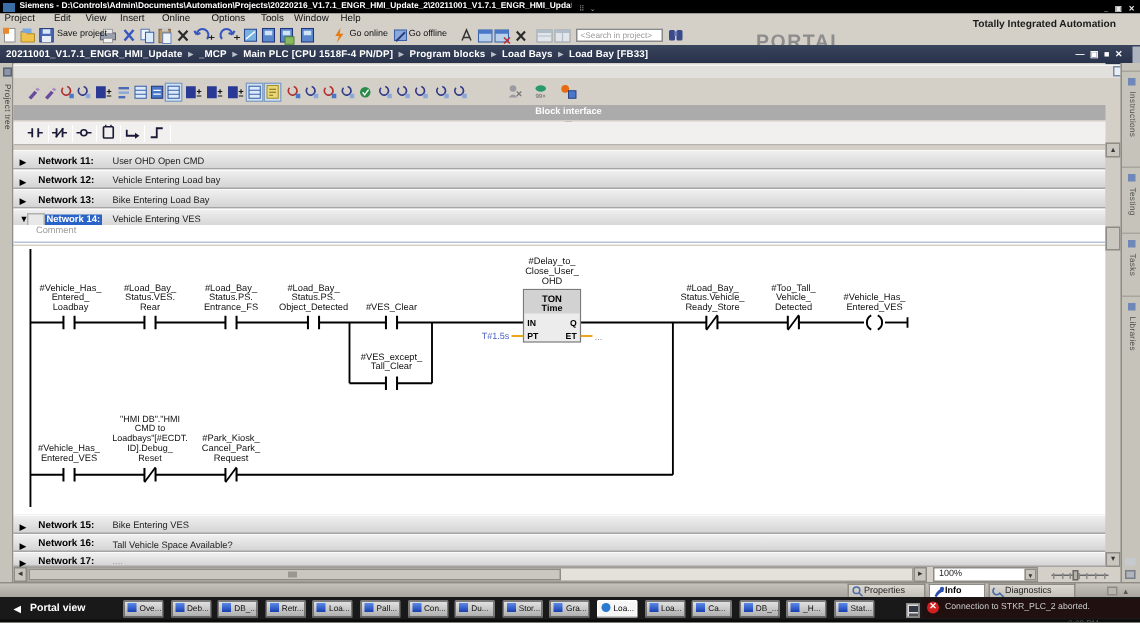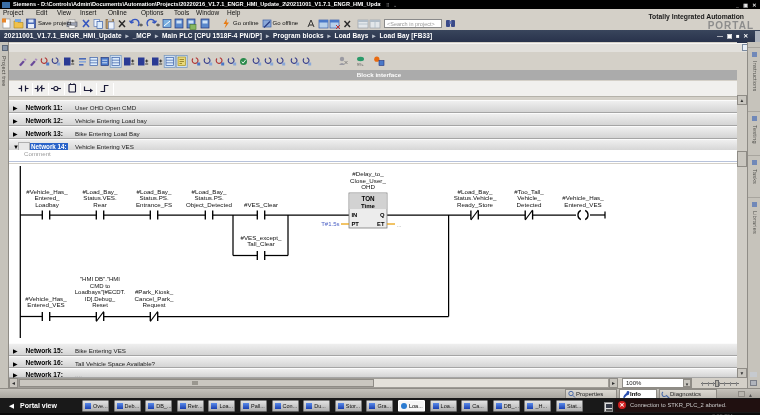--- a/index.html
+++ b/index.html
@@ -105,21 +105,21 @@
       <rect x="451" y="3" width="4" height="7" rx="1" fill="#3a4a88"></rect>
       <rect x="449.5" y="4" width="2" height="3" fill="#6a7ab8"></rect>
     </svg>
     <div style="position:absolute;left:38px;top:3.2px;font-size:6px;color:#111;">Save project</div>
     <div style="position:absolute;left:233px;top:3.2px;font-size:6px;color:#111;">Go online</div>
     <div style="position:absolute;left:272.5px;top:3.2px;font-size:6px;color:#111;">Go offline</div>
     <div style="position:absolute;left:384px;top:1.5px;width:58px;height:9px;background:#fff;border:1px solid #8a8a8a;font-size:5.5px;color:#999;line-height:8px;padding-left:2px;">&lt;Search in project&gt;</div>
   </div>
 
 <div class="abs" style="left:494px;top:13px;width:250px;text-align:right;font-size:6.8px;font-weight:bold;color:#1a1a1a;">Totally Integrated Automation</div>
-<div class="abs" style="left:504px;top:20px;width:250px;text-align:right;font-size:10px;font-weight:bold;color:#8d8d8d;letter-spacing:1px;">PORTAL</div>
+<div class="abs" style="left:504px;top:20px;width:250px;font-size:13px;font-weight:bold;color:#8d8d8d;letter-spacing:1px;">PORTAL</div>
 
 <div class="abs crumbbar"></div>
 <div class="abs crumbtext">20211001_V1.7.1_ENGR_HMI_Update&nbsp; <span style="color:#b8bfca;">▸</span> &nbsp;_MCP&nbsp; <span style="color:#b8bfca;">▸</span> &nbsp;Main PLC [CPU 1518F-4 PN/DP]&nbsp; <span style="color:#b8bfca;">▸</span> &nbsp;Program blocks&nbsp; <span style="color:#b8bfca;">▸</span> &nbsp;Load Bays&nbsp; <span style="color:#b8bfca;">▸</span> &nbsp;Load Bay [FB33]</div>
 <div class="abs" style="left:717px;top:32px;color:#fff;font-size:6px;font-weight:bold;letter-spacing:1px;">— ▣ ■ ✕</div>
 <div class="abs" style="left:754.5px;top:30.5px;width:5.5px;height:12px;background:#aeb4be;"></div>
 
 <div class="abs leftstrip"></div>
 <div class="abs" style="left:1.5px;top:45px;width:6px;height:6px;background:#8a96a8;border:0.5px solid #5a6678;"></div>
 <div class="abs vtext" style="left:1px;top:56px;color:#44423e;">Project tree</div>
 

